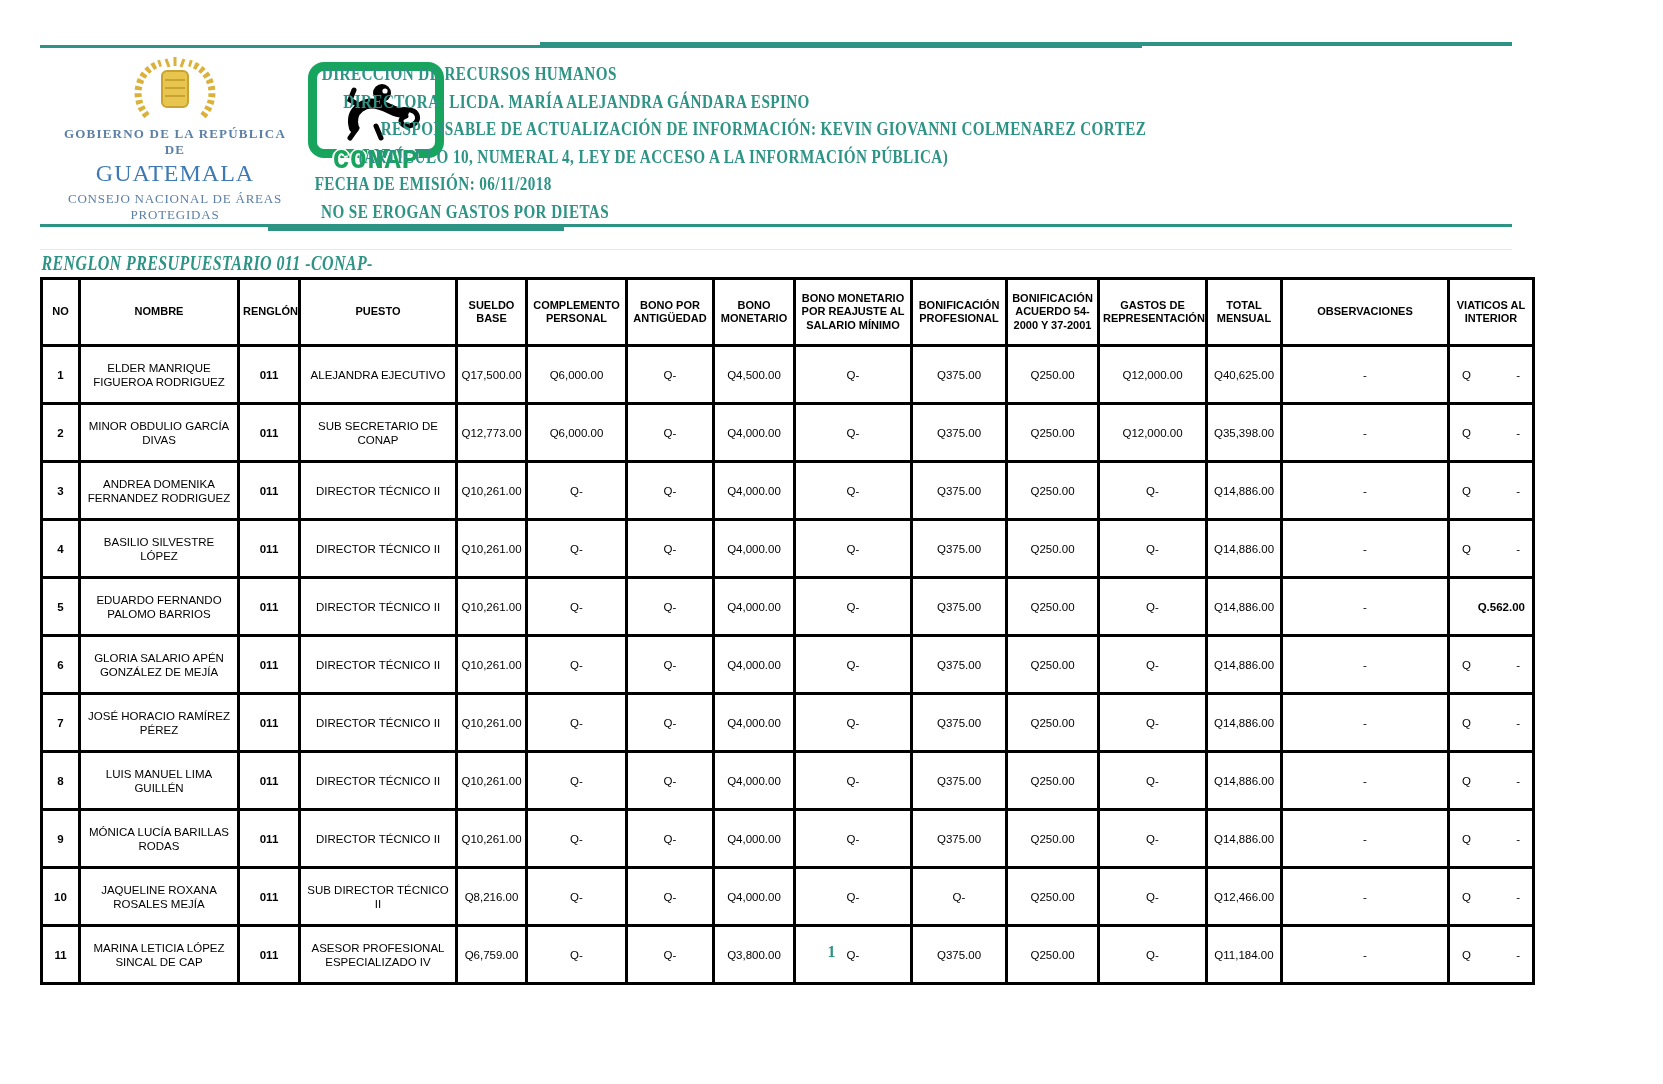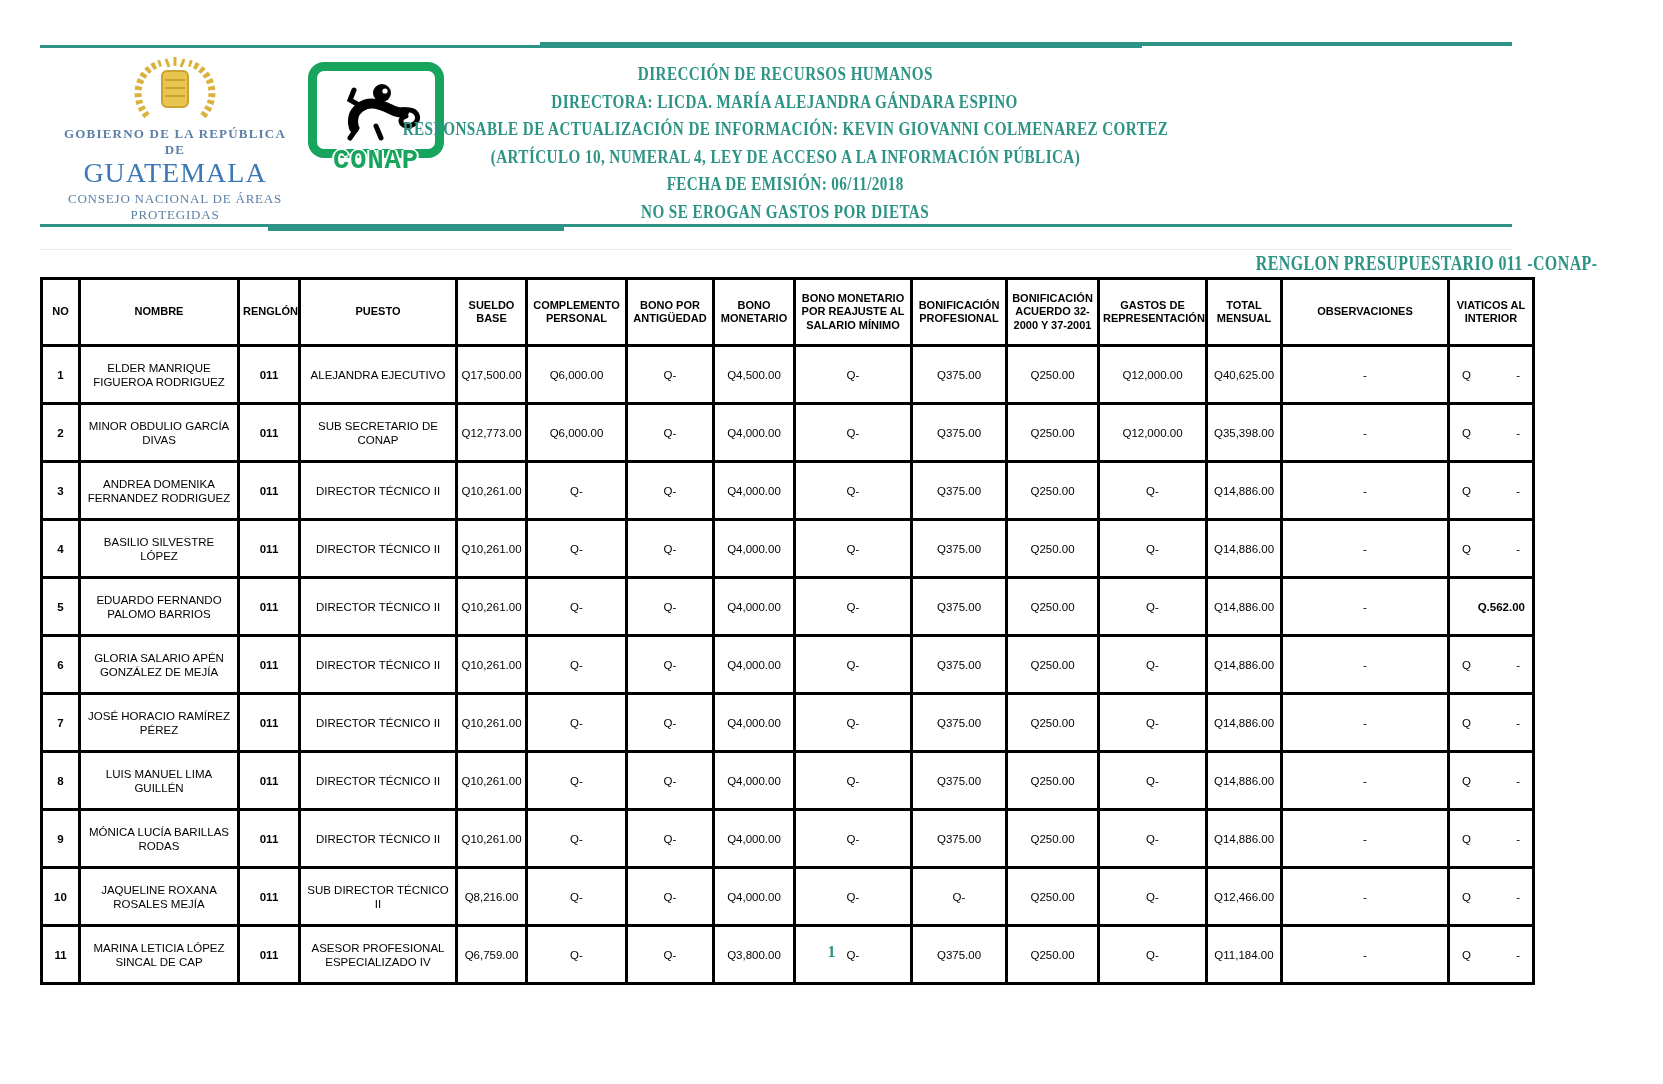--- a/index.html
+++ b/index.html
@@ -4,35 +4,35 @@
 <style>
   html,body{margin:0;padding:0;background:#fff;}
   #page{position:relative;width:1663px;height:1084px;background:#fff;overflow:hidden;
         font-family:"Liberation Sans",sans-serif;}
 
   
   .rule{position:absolute;background:#2d9384;}
   .rule-faint{position:absolute;background:#e9e9e9;}
 
   
-  .hdr-lines{position:absolute;left:285px;top:60px;width:1000px;text-align:center;}
+  .hdr-lines{position:absolute;left:285px;top:60px;width:1000px;}
   .hdr-line{height:27.5px;line-height:27.5px;white-space:nowrap;}
   .stencil{display:inline-block;font-family:"Liberation Serif",serif;font-weight:900;
            color:#2d9384;transform:scaleX(0.80);letter-spacing:0.5px;}
   .hdr-line .stencil{font-size:19px;}
 
   
-  .section-title{position:absolute;left:0;top:252px;width:1640px;text-align:right;}
+  .section-title{position:absolute;left:0;top:252px;width:1640px;text-align:left;font-style:italic;}
   .section-title .stencil{font-size:20px;}
 
   
   .gt-logo{position:absolute;left:52px;top:56px;width:246px;text-align:center;
            font-family:"Liberation Serif",serif;color:#3d79b4;}
   .gt-gobierno{font-size:13px;letter-spacing:1.2px;font-weight:bold;color:#5b7fa6;margin-top:2px;}
-  .gt-name{font-size:28px;letter-spacing:1px;line-height:30px;color:#3d79b4;}
+  .gt-name{font-size:24px;letter-spacing:1px;line-height:30px;color:#3d79b4;}
   .gt-consejo{font-size:13px;letter-spacing:0.8px;color:#5b7fa6;margin-top:3px;}
 
   
   .conap-logo{position:absolute;left:303px;top:62px;width:146px;text-align:center;}
   .conap-frame{width:118px;height:78px;margin:0 auto;border:9px solid #17a45c;
                border-radius:16px;background:#fff;display:flex;align-items:center;justify-content:center;}
   .conap-word{margin-top:-12px;font-family:Liberation Mono, monospace;font-weight:900;
               font-size:27px;color:#17a45c;letter-spacing:1px;
               text-shadow:-2px 0 #fff,2px 0 #fff,0 -2px #fff,0 2px #fff;}
 
@@ -125,21 +125,21 @@
           <th>NO</th>
           <th>NOMBRE</th>
           <th>RENGLÓN</th>
           <th>PUESTO</th>
           <th>SUELDO BASE</th>
           <th>COMPLEMENTO PERSONAL</th>
           <th>BONO POR ANTIGÜEDAD</th>
           <th>BONO MONETARIO</th>
           <th>BONO MONETARIO POR REAJUSTE AL SALARIO MÍNIMO</th>
           <th>BONIFICACIÓN PROFESIONAL</th>
-          <th>BONIFICACIÓN ACUERDO 32-2000 Y 37-2001</th>
+          <th>BONIFICACIÓN ACUERDO 54-2000 Y 37-2001</th>
           <th>GASTOS DE REPRESENTACIÓN</th>
           <th>TOTAL MENSUAL</th>
           <th>OBSERVACIONES</th>
           <th class="col-viaticos-h">VIATICOS AL INTERIOR</th>
         </tr>
       </thead>
     <tbody id="body-rows">
         <tr>
           <td class="b">1</td>
           <td>ELDER MANRIQUE FIGUEROA RODRIGUEZ</td>

